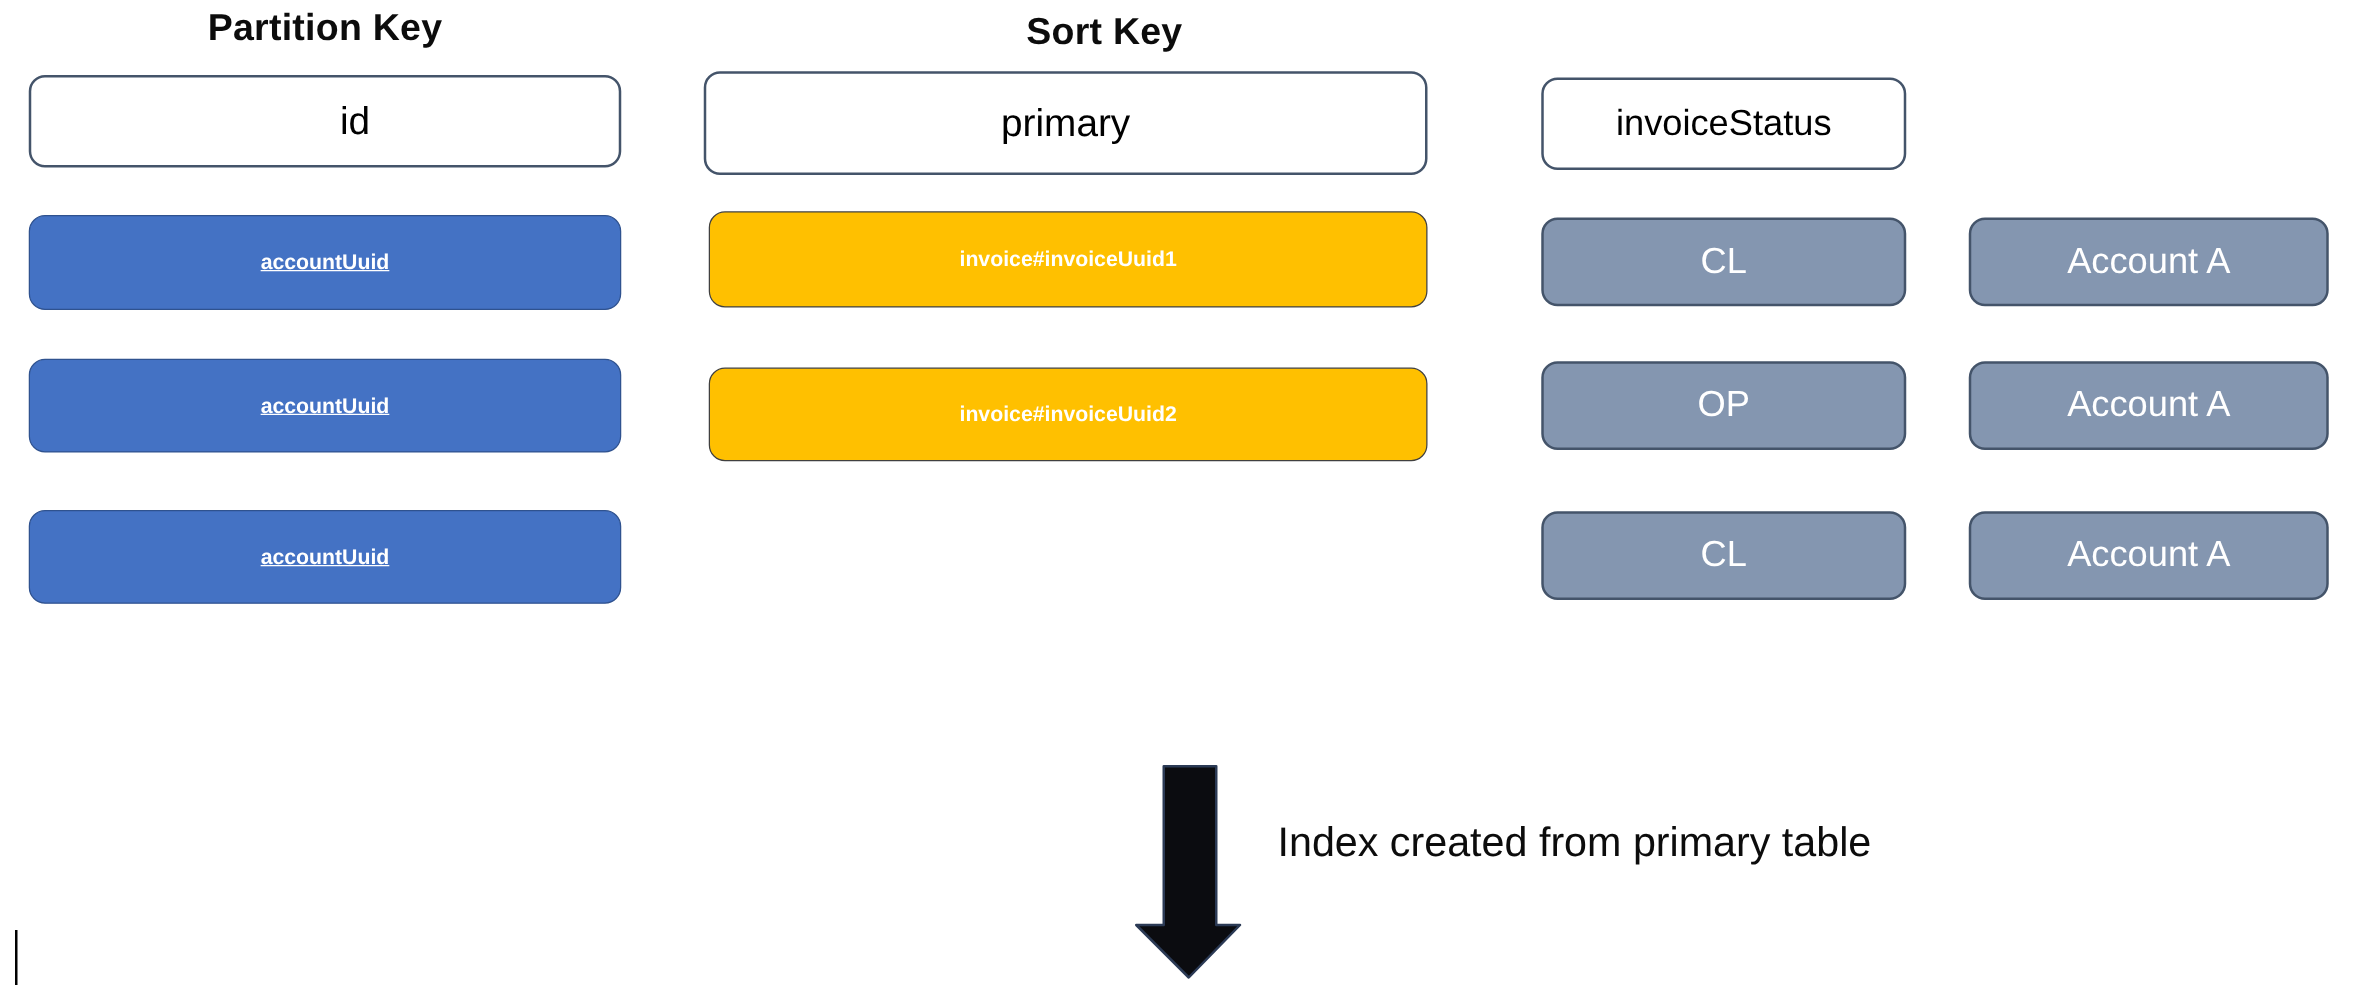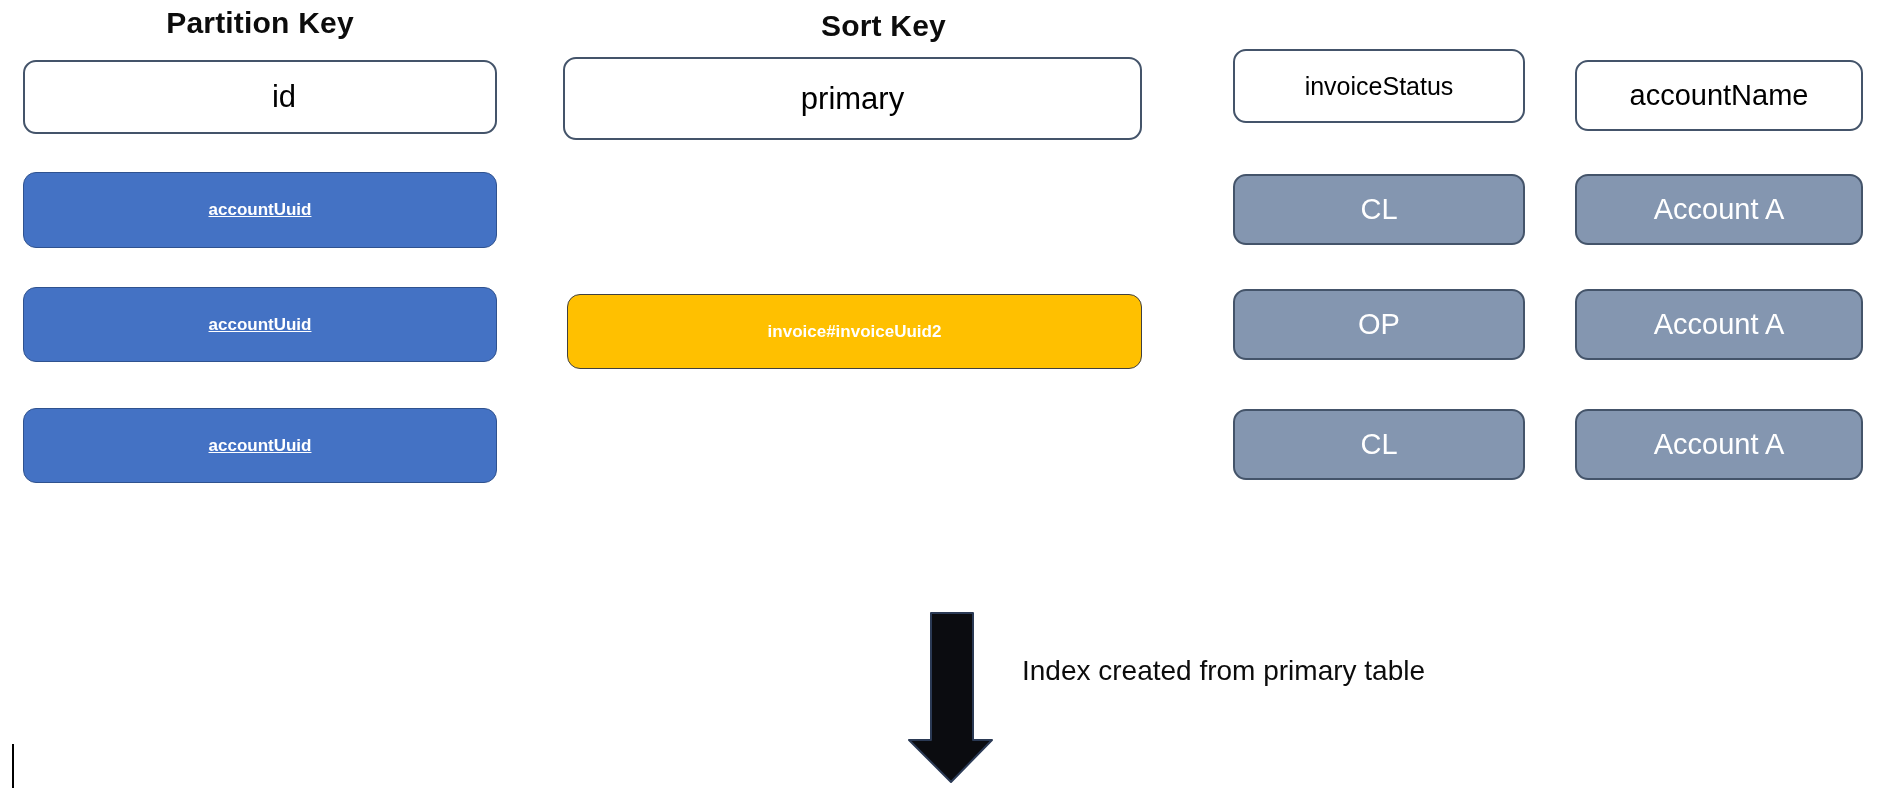--- a/index.html
+++ b/index.html
@@ -54,21 +54,21 @@
     font-weight: 600;
   }
   .cell.attr {
     background: var(--attr_fill, #8496B0);
     border: 2px solid var(--box_border, #44546A);
     font-size: 29px;
     font-weight: 400;
   }
   .annotation-text {
     position: absolute;
-    font-size: 28px;
+    font-size: 33px;
     color: #0c0c0c;
     white-space: nowrap;
     text-align: center;
   }
   .arrow-wrap {
     position: absolute;
   }
   .cursor-line {
     position: absolute;
     width: 2px;
@@ -78,24 +78,24 @@
 </head>
 <body>
 
 <div class="canvas">
 
   <div class="key-label" style="left:23px; top:6px; width:474px;">Partition Key</div>
   <div class="key-label" style="left:594px; top:9px; width:579px;">Sort Key</div>
 
   <div class="box hdr-box" style="left:23px; top:60px; width:474px; height:74px; font-size:31px;padding-left:48px;">id</div>
   <div class="box hdr-box" style="left:563px; top:57px; width:579px; height:83px; font-size:31px;">primary</div>
-  <div class="box hdr-box" style="left:1233px; top:49px; width:292px; height:74px; font-size:25px;">invoiceStatus</div>
-  <div class="box hdr-box" style="left:1575px; top:60px; width:288px; height:71px; font-size:29px;">accountName</div>
+  <div class="box hdr-box" style="left:1233px; top:62px; width:292px; height:74px; font-size:29px;">invoiceStatus</div>
 
   <div class="box cell partition" style="left:23px; top:172px; width:474px; height:76px;">accountUuid</div>
+  <div class="box cell sort" style="left:567px; top:169px; width:575px; height:77px;">invoice#invoiceUuid1</div>
   <div class="box cell attr" style="left:1233px; top:174px; width:292px; height:71px;">CL</div>
   <div class="box cell attr" style="left:1575px; top:174px; width:288px; height:71px;">Account A</div>
 
   <div class="box cell partition" style="left:23px; top:287px; width:474px; height:75px;">accountUuid</div>
   <div class="box cell sort" style="left:567px; top:294px; width:575px; height:75px;">invoice#invoiceUuid2</div>
   <div class="box cell attr" style="left:1233px; top:289px; width:292px; height:71px;">OP</div>
   <div class="box cell attr" style="left:1575px; top:289px; width:288px; height:71px;">Account A</div>
 
   <div class="box cell partition" style="left:23px; top:408px; width:474px; height:75px;">accountUuid</div>
   <div class="box cell attr" style="left:1233px; top:409px; width:292px; height:71px;">CL</div>

